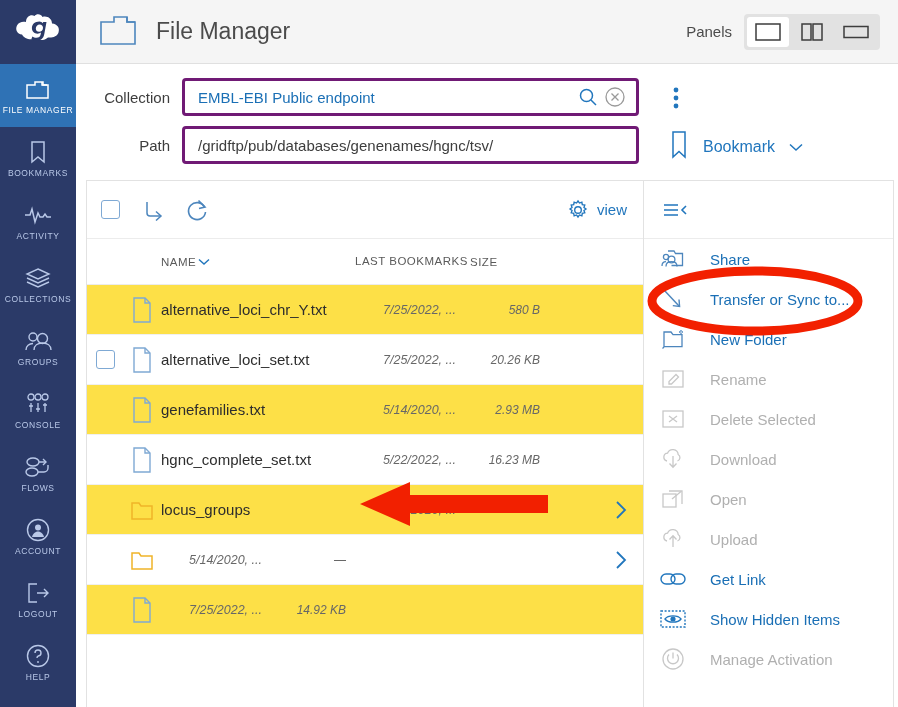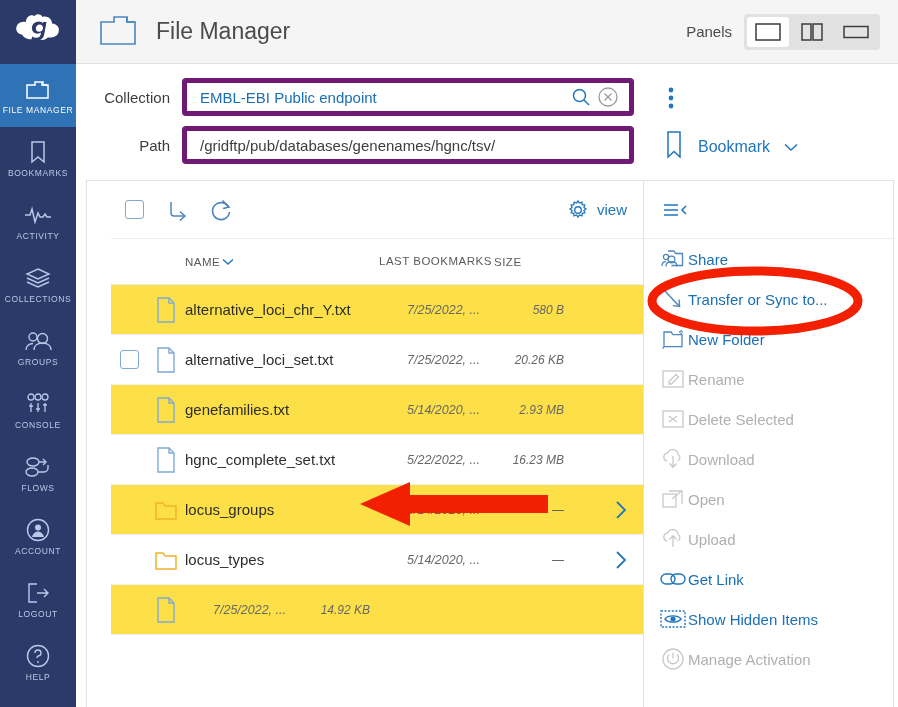--- a/index.html
+++ b/index.html
@@ -61,30 +61,30 @@
     display: flex; align-items: center; padding: 3px; gap: 2px;
   }
   .panel-btn {
     width: 42px; height: 30px; border-radius: 3px;
     display: flex; align-items: center; justify-content: center;
     cursor: pointer;
   }
   .panel-btn.selected { background: #ffffff; }
 
   
-  .formzone { padding: 14px 12px 6px 0; display: flex; }
+  .formzone { padding: 14px 7px 6px 0; display: flex; }
   .form-left { flex: 1 1 auto; padding-left: 10px; }
   .form-row { display: flex; align-items: center; margin-bottom: 10px; }
   .form-label {
     width: 96px; text-align: right; padding-right: 12px;
     font-size: 15px; color: #3d3d3d;
   }
   .field {
     flex: 1 1 auto; height: 38px;
-    border: 5px solid #701a75; border-radius: 4px;
+    border: 3px solid #701a75; border-radius: 4px;
     background: #fff;
     display: flex; align-items: center;
     padding: 0 10px 0 13px;
     max-width: 463px;
   }
   .field .val { flex: 1 1 auto; font-size: 15px; color: #1a6fb5; }
   .field.path .val { color: #3d3d3d; }
   .field .fi { margin-left: 6px; display:flex; align-items:center; cursor:pointer; }
 
   .form-right { width: 252px; padding-left: 18px; }
@@ -99,21 +99,20 @@
   .panelzone { flex: 1 1 auto; display: flex; padding-left: 10px; min-height: 0; }
 
   .filepanel {
     flex: 1 1 auto;
     border: 1px solid #e2e2e2;
     border-bottom: none;
     background: #fff;
     display: flex; flex-direction: column;
     min-width: 0;
     max-width: 558px;
-    padding-left: 24px;
   }
   .filetools {
     height: 58px; display: flex; align-items: center;
     padding: 0 16px 0 14px;
     border-bottom: 1px solid #ececec;
   }
   .tool { width: 42px; display:flex; align-items:center; justify-content:flex-start; cursor: pointer; }
   .cb {
     width: 19px; height: 19px; border: 1.5px solid #7fa9d4;
     border-radius: 3px; background: #fff;
@@ -152,21 +151,21 @@
     border: 1px solid #e2e2e2; border-left: none; border-bottom: none;
     background: #fff; display: flex; flex-direction: column;
   }
   .action-head {
     height: 58px; display: flex; align-items: center;
     padding-left: 18px; border-bottom: 1px solid #ececec;
     cursor: pointer;
   }
   .action-item {
     height: 40px; display: flex; align-items: center;
-    gap: 2px; padding-left: 16px;
+    gap: 24px; padding-left: 16px;
     font-size: 15px; color: #1a6fb5; cursor: pointer;
   }
   .action-item.disabled { color: #b0b0b0; cursor: default; }
   .action-item .ai { width: 26px; display:flex; align-items:center; justify-content:center; }
 
   
   .annot { position: absolute; pointer-events: none; }
   #ann-ellipse { left: 646px; top: 264px; }
   #ann-arrow   { left: 358px; top: 481px; }
 </style>
@@ -506,21 +505,20 @@
             </div>
           </div>
 
           <div class="frow">
             <div class="c-check"></div>
             <div class="c-icon">
               <svg width="24" height="22" viewBox="0 0 24 22" fill="none" stroke="#f0b429" stroke-width="1.5">
                   <path d="M2 4 h7 l2 3 h11 v13 h-20 z"></path>
                 </svg>
             </div>
-            <div class="c-name">locus_types</div>
             <div class="c-mod">5/14/2020, ...</div>
             <div class="c-size">—</div>
             <div class="c-arrow">
               <svg width="12" height="20" viewBox="0 0 12 20" fill="none" stroke="#2176bd" stroke-width="1.8">
                   <path d="M2 2 L10 10 L2 18"></path>
                 </svg>
             </div>
           </div>
 
           <div class="frow alt">

